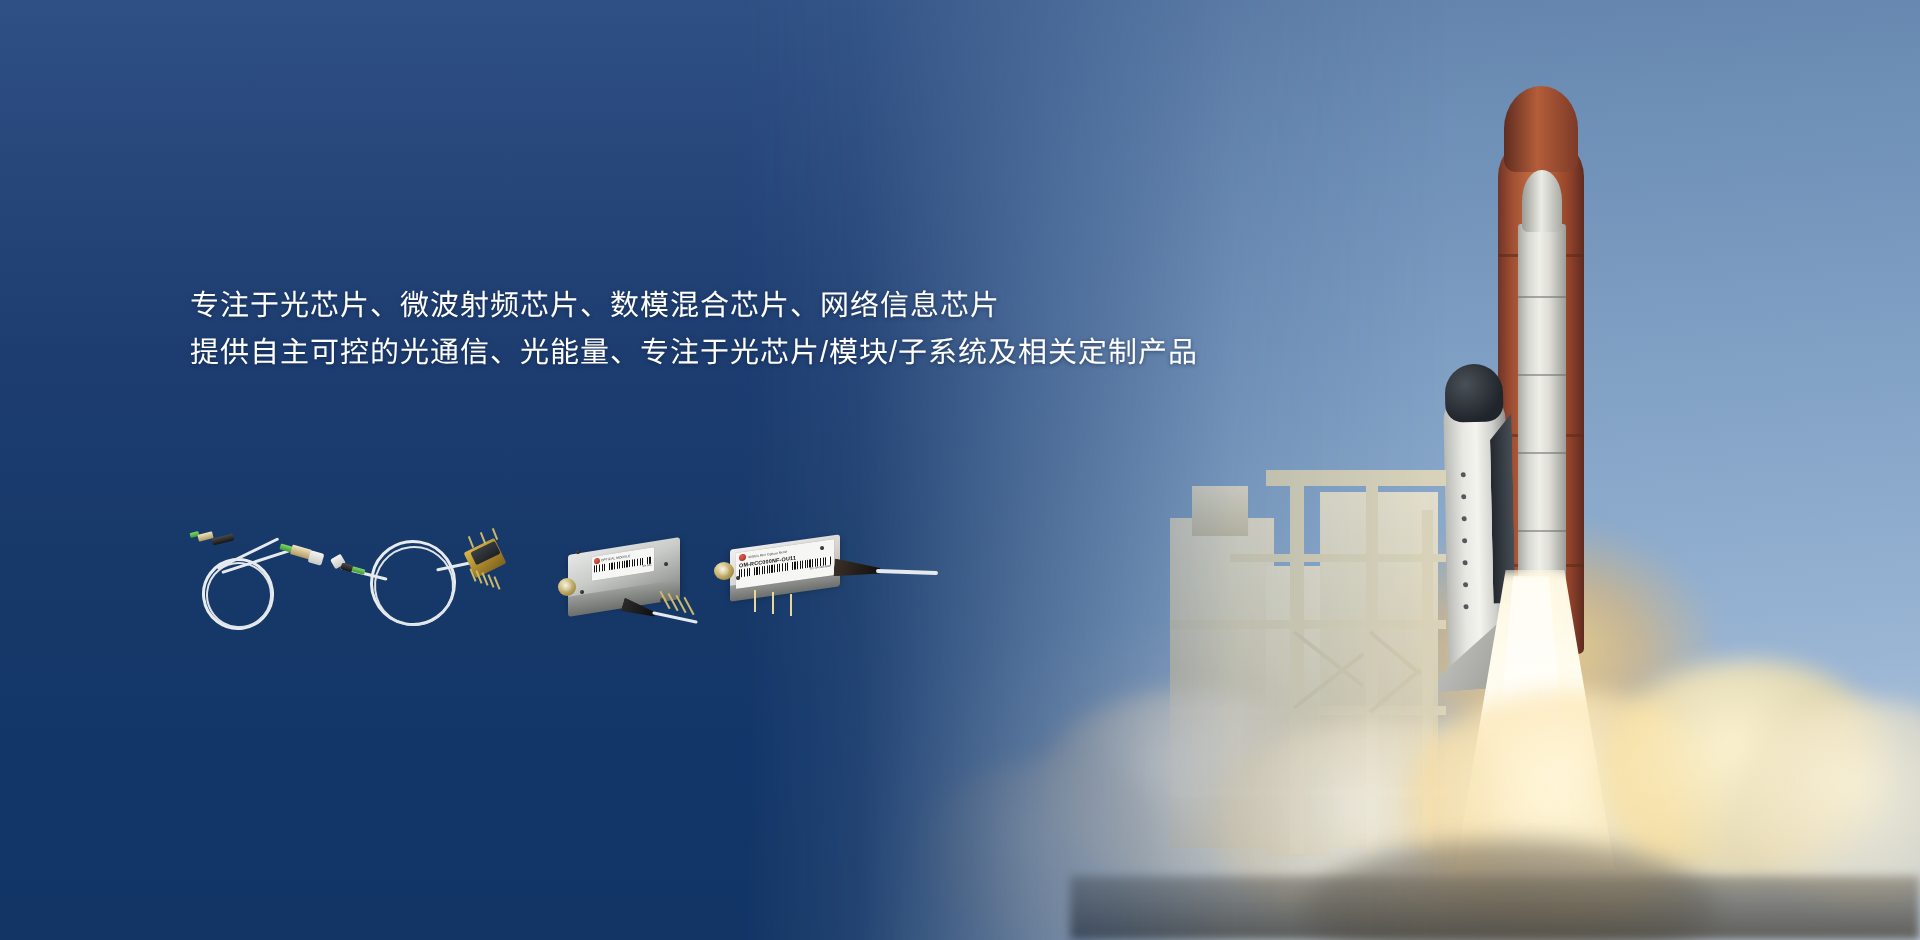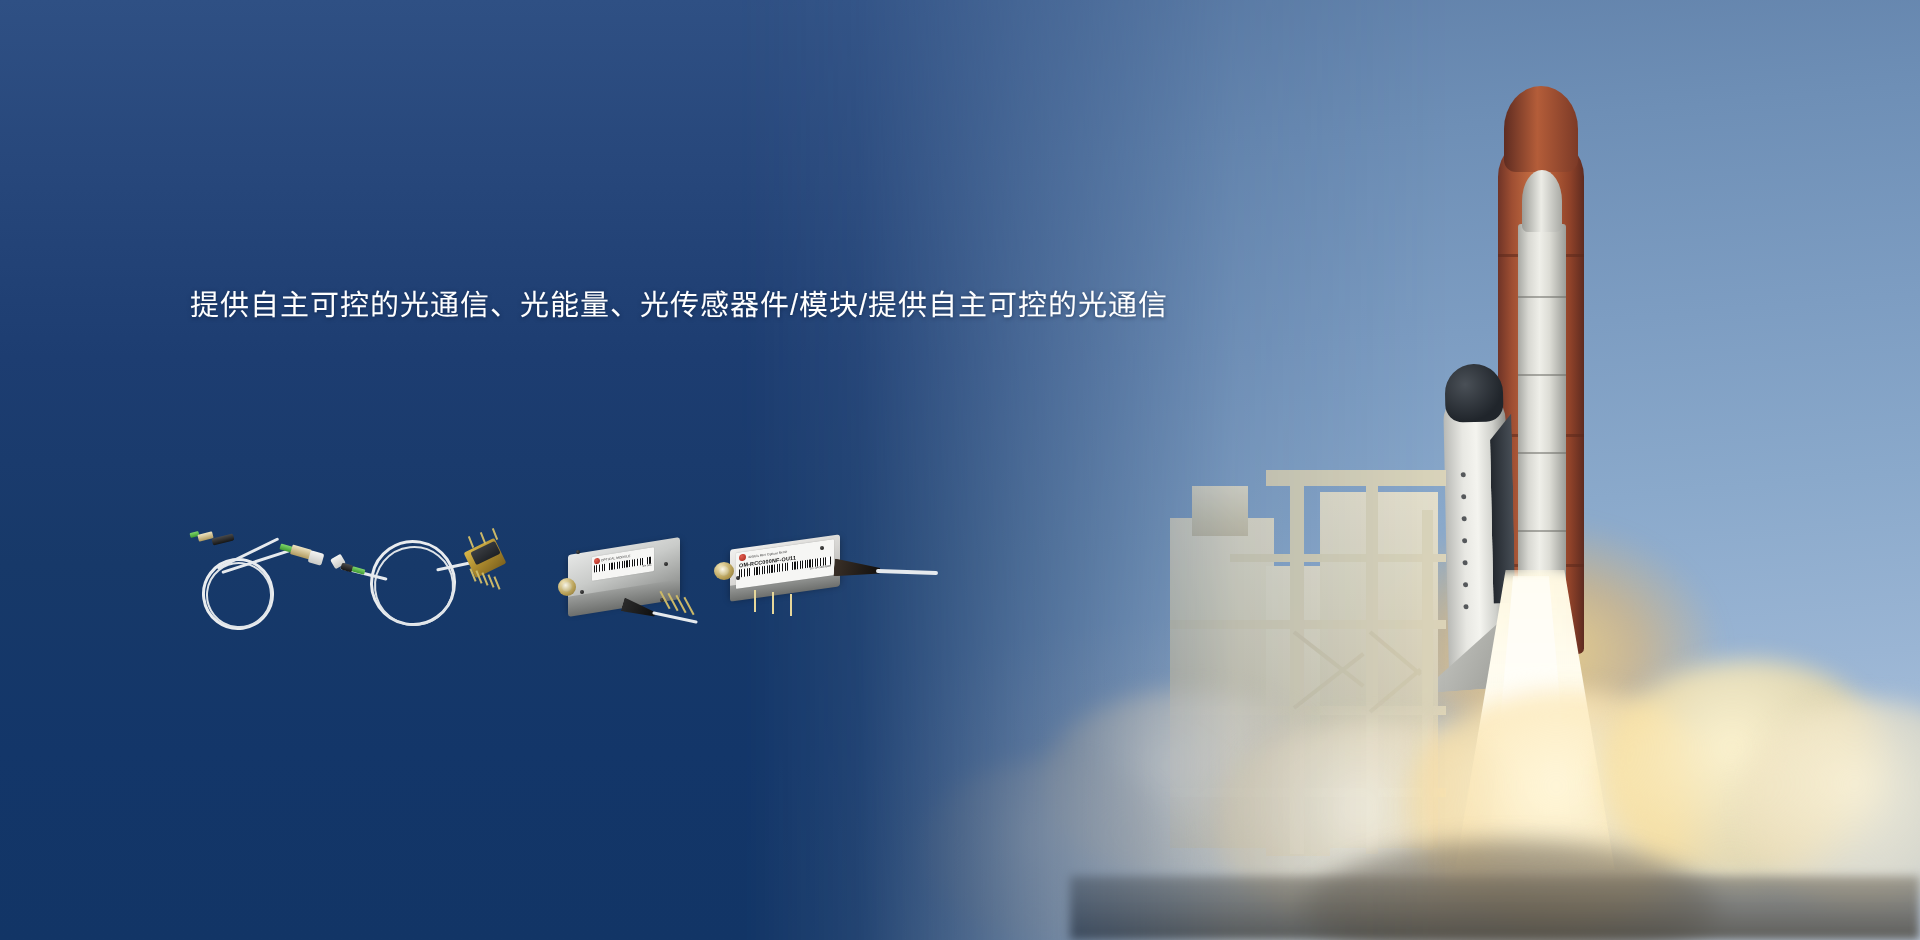--- a/index.html
+++ b/index.html
@@ -235,21 +235,22 @@
     <div class="smoke" style="left:660px; top:690px; width:340px; height:240px; background:radial-gradient(circle at 46% 40%,rgba(255,246,216,.97),rgba(250,222,160,.68) 54%,rgba(248,220,160,0) 76%);"></div>
     <div class="smoke" style="left:860px; top:660px; width:300px; height:230px; background:radial-gradient(circle at 44% 38%,rgba(255,244,206,.96),rgba(252,226,158,.66) 54%,rgba(250,226,160,0) 76%);"></div>
     <div class="smoke" style="left:1000px;top:700px; width:260px; height:210px; background:radial-gradient(circle at 44% 40%,rgba(250,242,216,.9),rgba(238,224,190,.55) 58%,rgba(236,222,190,0) 78%);"></div>
     <div class="smoke" style="left:180px; top:760px; width:260px; height:180px; background:radial-gradient(circle at 44% 40%,rgba(236,232,222,.78),rgba(214,210,200,.42) 60%,rgba(210,206,198,0) 80%);"></div>
     <div class="smoke" style="left:560px; top:840px; width:420px; height:140px; background:radial-gradient(ellipse at 50% 45%,rgba(120,110,96,.75),rgba(90,84,74,.45) 60%,rgba(80,76,68,0) 82%);"></div>
 
     <div class="ground"></div>
   </div>
 
   <div class="content">
-    <div class="sub">提供自主可控的光通信、光能量、光传感器件/模块/提供自主可控的光通信</div>
+    <div class="sub">专注于光芯片、微波射频芯片、数模混合芯片、网络信息芯片</div>
+    <div class="sub">提供自主可控的光通信、光能量、专注于光芯片/模块/子系统及相关定制产品</div>
   </div>
 
   <div class="products">
 
     <div class="prod" style="left:0; top:0; width:150px; height:120px;">
       <div class="loop" style="left:12px; top:38px; width:72px; height:72px; transform:rotate(-8deg);"></div>
       <div class="loop thin" style="left:16px; top:42px; width:66px; height:66px; transform:rotate(6deg);"></div>
       <div class="fiber" style="left:24px; top:32px; width:68px; transform:rotate(-26deg);"></div>
       <div class="fiber" style="left:30px; top:40px; width:72px; transform:rotate(-18deg);"></div>
 

